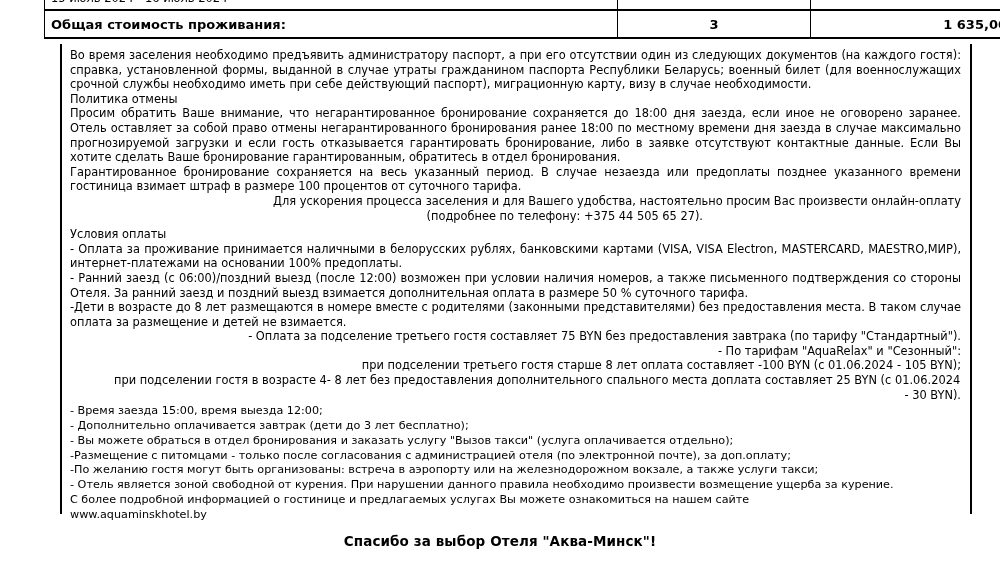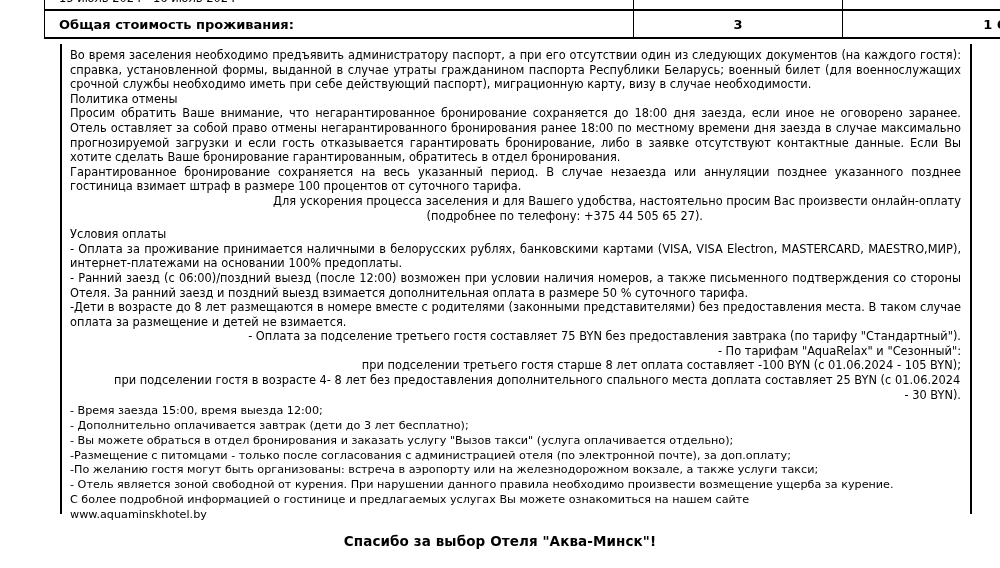--- a/index.html
+++ b/index.html
@@ -25,21 +25,21 @@
   .summary-table {
     position: absolute;
     left: 44px;
     top: -14px;
     width: 932px;
     border-collapse: collapse;
     table-layout: fixed;
   }
   .summary-table td {
     border: 1px solid #000000;
-    padding: 3px 14px;
+    padding: 3px 6px;
     font-size: 11.5px;
     line-height: 15px;
     vertical-align: middle;
   }
   .summary-table tr.dates td {
     height: 16px;
     font-weight: normal;
   }
   .summary-table tr.total td {
     height: 20px;
@@ -139,21 +139,21 @@
     </table>
 
   <div class="body-box">
 
     <p class="just">Во время заселения необходимо предъявить администратору паспорт, а при его отсутствии один из следующих документов (на каждого гостя): справка, установленной формы, выданной в случае утраты гражданином паспорта Республики Беларусь; военный билет (для военнослужащих срочной службы необходимо иметь при себе действующий паспорт), миграционную карту, визу в случае необходимости.</p>
 
     <p class="hd">Политика отмены</p>
 
     <p class="just"><span>Просим обратить Ваше внимание, что </span><b class="strong">негарантированное</b><span> бронирование сохраняется до 18:00 дня заезда, если иное не оговорено заранее. Отель оставляет за собой право отмены негарантированного бронирования ранее 18:00 по местному времени дня заезда в случае максимально прогнозируемой загрузки и если гость отказывается гарантировать бронирование, либо в заявке отсутствуют контактные данные. Если Вы хотите сделать Ваше бронирование гарантированным, обратитесь в отдел бронирования.</span></p>
 
-    <p class="just"><b class="strong">Гарантированное</b><span> бронирование сохраняется на весь указанный период. В случае незаезда или аннуляции позднее указанного позднее гостиница взимает штраф в размере 100 процентов от суточного тарифа.</span></p>
+    <p class="just"><b class="strong">Гарантированное</b><span> бронирование сохраняется на весь указанный период. В случае незаезда или предоплаты позднее указанного времени гостиница взимает штраф в размере 100 процентов от суточного тарифа.</span></p>
 
     <p class="left">Для ускорения процесса заселения и для Вашего удобства, настоятельно просим Вас  произвести онлайн-оплату</p>
 
     <p class="right">(подробнее по телефону: +375 44 505 65 27).</p>
 
     <div class="gap-4"></div>
 
     <p class="hd">Условия оплаты</p>
 
     <p class="just">-   Оплата за проживание принимается наличными в белорусских рублях, банковскими картами (VISA, VISA Electron, MASTERCARD, MAESTRO,МИР), интернет-платежами на основании 100% предоплаты.</p>

